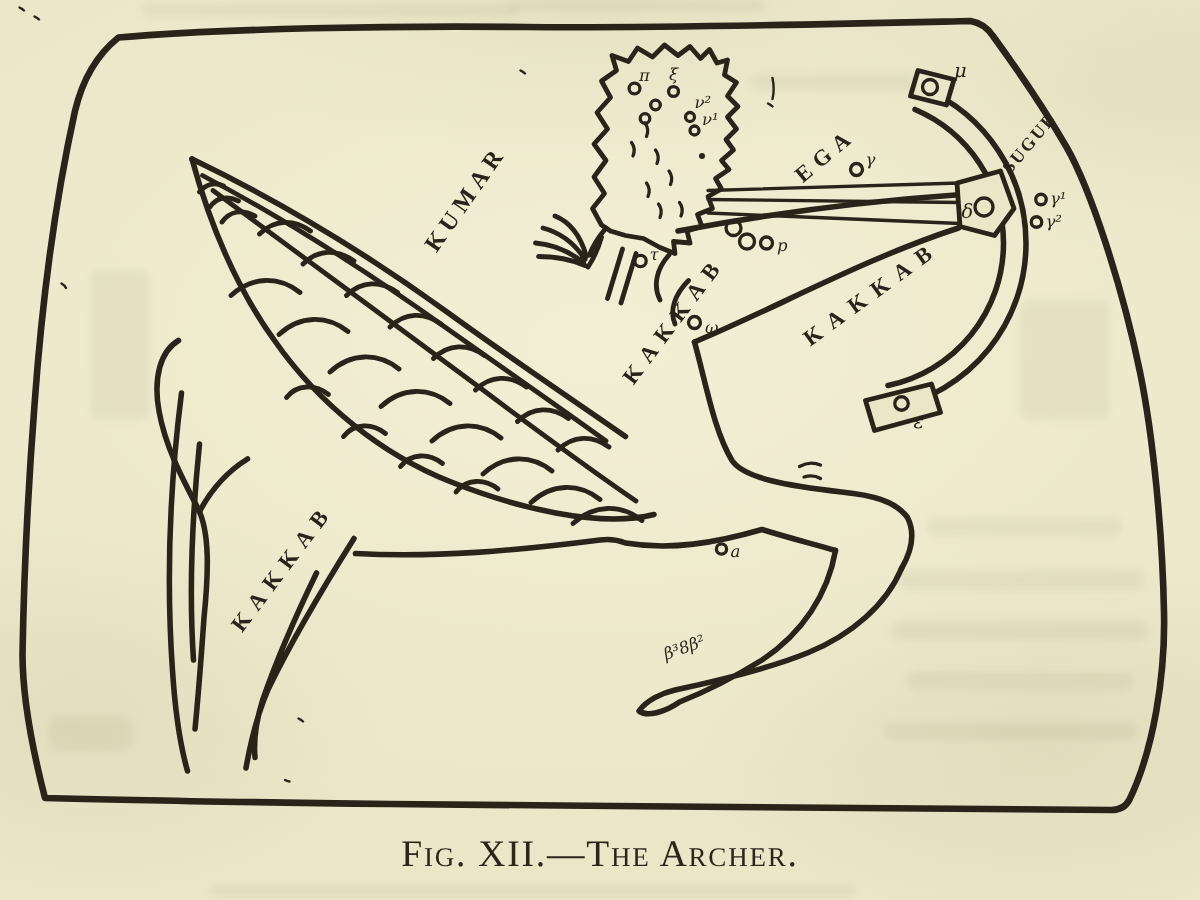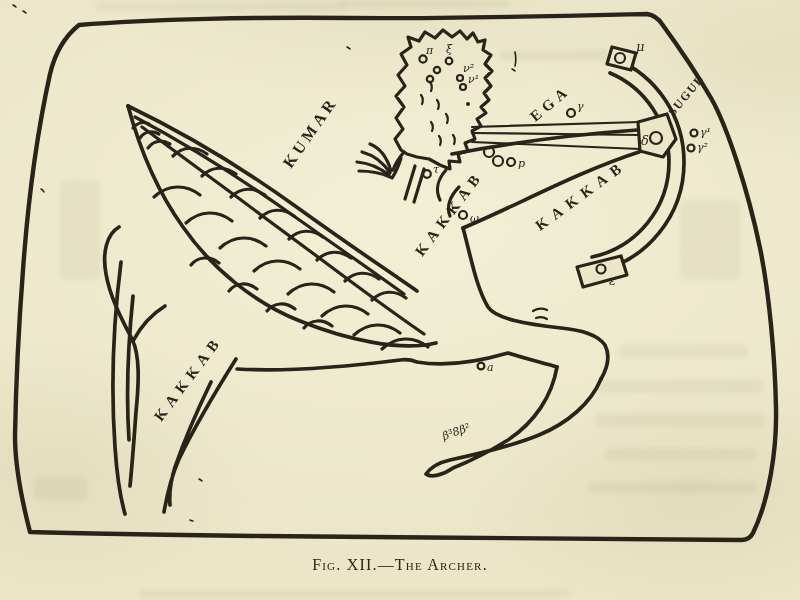--- a/index.html
+++ b/index.html
@@ -22,21 +22,21 @@
   .w4{stroke-width:4.4}
   .paperfill{fill:#ebe6c8;}
   .glyph{font-family:"DejaVu Serif",serif;font-style:italic;font-size:11px;fill:#29231a;stroke:none;}
   .glyph-big{font-size:13px;}
   .insc{font-family:"Liberation Serif",serif;font-weight:bold;fill:#29231a;stroke:none;}
   .caption{
     position:absolute;left:0;top:556px;width:800px;
     display:flex;justify-content:center;align-items:baseline;gap:20px;
     color:#2b251a;
   }
-  .cap-main{font-size:16px;font-variant:small-caps;letter-spacing:1.2px;}
+  .cap-main{font-size:25px;font-variant:small-caps;letter-spacing:1.2px;}
   .cap-sub{font-size:25px;letter-spacing:0.4px;}
   .smudge{position:absolute;background:rgba(105,100,58,0.07);filter:blur(2.5px);border-radius:6px;pointer-events:none;}
 </style>
 </head>
 <body>
 
 <div class="smudge" style="left:95px;top:2px;width:250px;height:9px"></div>
 <div class="smudge" style="left:340px;top:0;width:170px;height:8px"></div>
 <div class="smudge" style="left:500px;top:50px;width:110px;height:10px"></div>
 <div class="smudge" style="left:618px;top:345px;width:130px;height:13px"></div>

